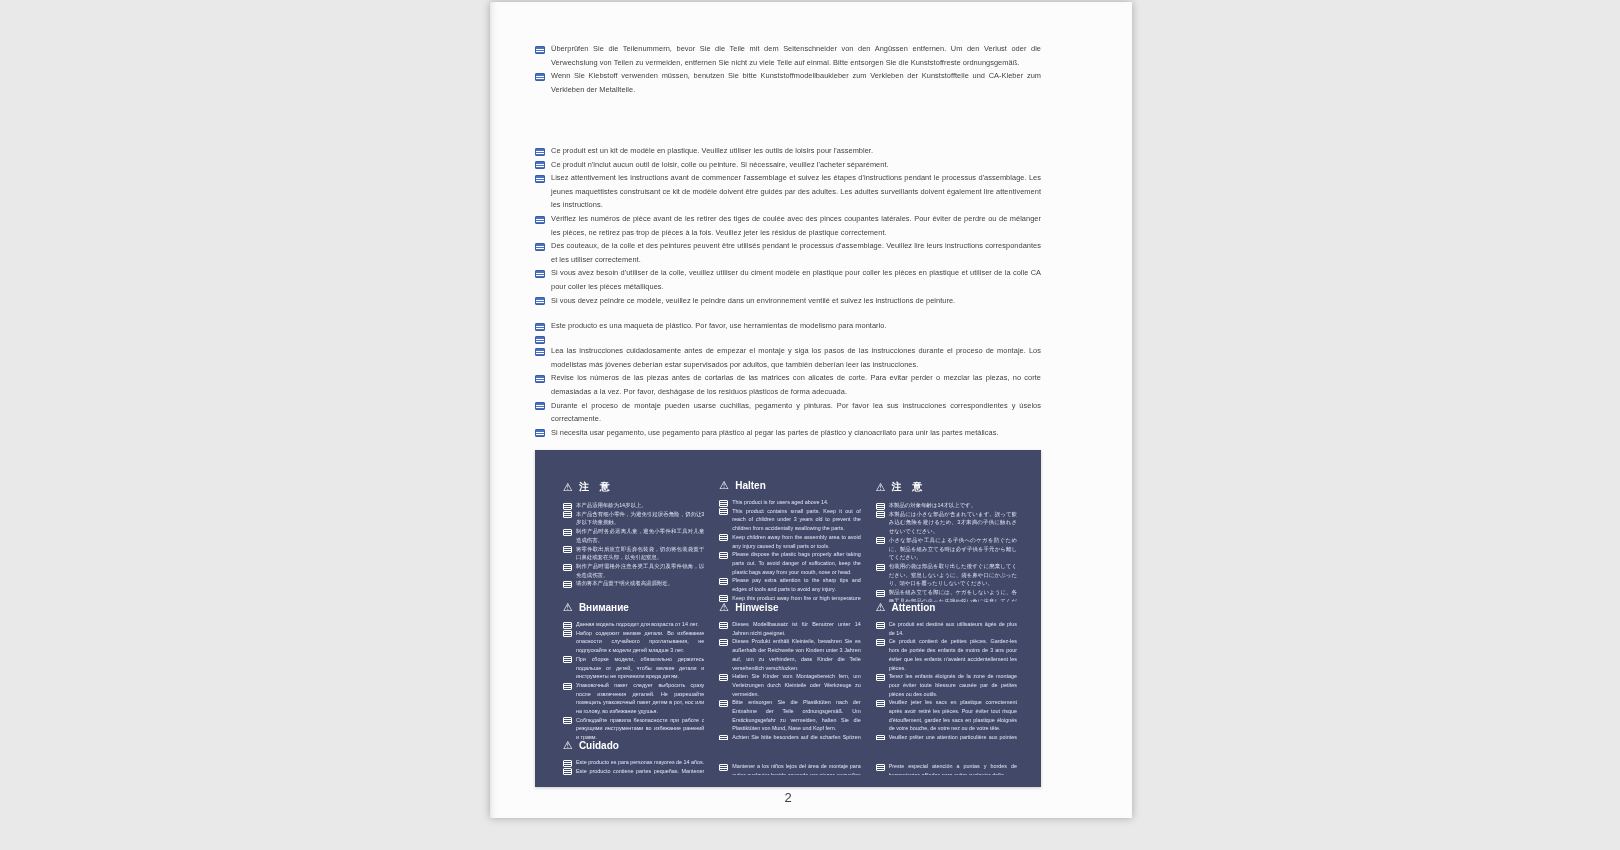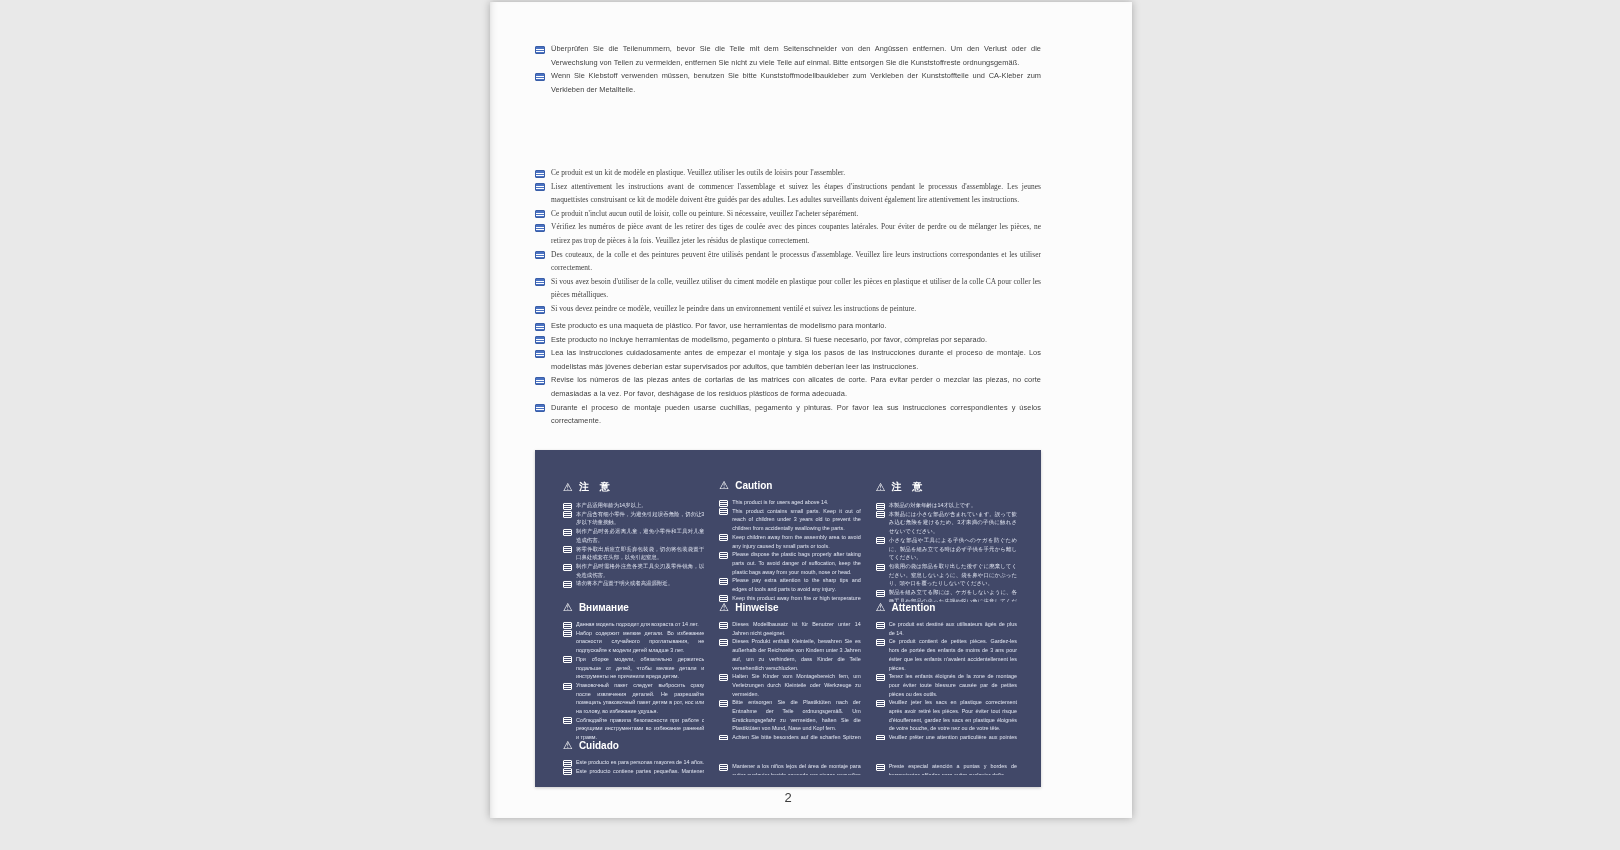--- a/index.html
+++ b/index.html
@@ -9,21 +9,21 @@
     background:#fcfcfc;box-shadow:0 0 8px rgba(0,0,0,.28), inset 6px 0 10px -8px rgba(0,0,0,.25);}
   
   .intro{position:absolute;left:45px;width:506px;color:#3f3f3f;}
   .intro .li{display:flex;gap:6px;font-size:7.4px;line-height:13.6px;
     text-align:justify;letter-spacing:.05px;}
   .flag{flex:none;border-radius:1px;}
   .intro .flag{width:8px;height:6px;margin-top:3.6px;
     background:linear-gradient(#4a72c2 0 30%,#ffffff 30% 45%,#4a72c2 45% 70%,#ffffff 70% 82%,#4a72c2 82% 100%);
     border:.5px solid #3a5ea8;}
   #intro-german{top:40px;}
-  #intro-french{top:164px;font-family:Liberation Serif, serif;}
+  #intro-french{top:142px;}
   #intro-spanish{top:317px;}
   
   .panel{position:absolute;left:45px;top:448px;width:506px;height:337px;
     background:#414868;color:#dfe3f0;box-sizing:border-box;
     padding:30px 24px 12px 28px;display:grid;
     grid-template-columns:1fr 1fr 1fr;grid-template-rows:122px 138px auto;
     column-gap:15px;box-shadow:0 1px 3px rgba(0,0,0,.2);}
   .sec{overflow:hidden;}
   .sec-head{display:flex;align-items:center;gap:6px;margin:0 0 7px 0;
     font-weight:bold;color:#ffffff;font-size:10px;}
@@ -57,28 +57,28 @@
     </div>
 
   <div id="intro-french" class="intro">
 
   <div class="li">
         <span class="flag"></span>
         <span class="t">Ce produit est un kit de modèle en plastique. Veuillez utiliser les outils de loisirs pour l'assembler.</span>
       </div>
       <div class="li">
         <span class="flag"></span>
+        <span class="t">Ce produit n'inclut aucun outil de loisir, colle ou peinture. Si nécessaire, veuillez l'acheter séparément.</span>
+      </div>
+      <div class="li">
+        <span class="flag"></span>
         <span class="t">Lisez attentivement les instructions avant de commencer l'assemblage et suivez les étapes d'instructions pendant le processus d'assemblage. Les jeunes maquettistes construisant ce kit de modèle doivent être guidés par des adultes. Les adultes surveillants doivent également lire attentivement les instructions.</span>
       </div>
       <div class="li">
         <span class="flag"></span>
-        <span class="t">Ce produit n'inclut aucun outil de loisir, colle ou peinture. Si nécessaire, veuillez l'acheter séparément.</span>
-      </div>
-      <div class="li">
-        <span class="flag"></span>
         <span class="t">Vérifiez les numéros de pièce avant de les retirer des tiges de coulée avec des pinces coupantes latérales. Pour éviter de perdre ou de mélanger les pièces, ne retirez pas trop de pièces à la fois. Veuillez jeter les résidus de plastique correctement.</span>
       </div>
       <div class="li">
         <span class="flag"></span>
         <span class="t">Des couteaux, de la colle et des peintures peuvent être utilisés pendant le processus d'assemblage. Veuillez lire leurs instructions correspondantes et les utiliser correctement.</span>
       </div>
       <div class="li">
         <span class="flag"></span>
         <span class="t">Si vous avez besoin d'utiliser de la colle, veuillez utiliser du ciment modèle en plastique pour coller les pièces en plastique et utiliser de la colle CA pour coller les pièces métalliques.</span>
       </div>
@@ -89,34 +89,37 @@
     </div>
 
   <div id="intro-spanish" class="intro">
 
   <div class="li">
         <span class="flag"></span>
         <span class="t">Este producto es una maqueta de plástico. Por favor, use herramientas de modelismo para montarlo.</span>
       </div>
       <div class="li">
         <span class="flag"></span>
-        <span class="t">Este producto no incluye herramientas de modelismo, pegamento o pintura. Si fuese necesario, por favor, cómprelas por separado.</span>
       </div>
       <div class="li">
         <span class="flag"></span>
         <span class="t">Lea las instrucciones cuidadosamente antes de empezar el montaje y siga los pasos de las instrucciones durante el proceso de montaje. Los modelistas más jóvenes deberían estar supervisados por adultos, que también deberían leer las instrucciones.</span>
       </div>
       <div class="li">
         <span class="flag"></span>
         <span class="t">Revise los números de las piezas antes de cortarlas de las matrices con alicates de corte. Para evitar perder o mezclar las piezas, no corte demasiadas a la vez. Por favor, deshágase de los residuos plásticos de forma adecuada.</span>
       </div>
       <div class="li">
         <span class="flag"></span>
         <span class="t">Durante el proceso de montaje pueden usarse cuchillas, pegamento y pinturas. Por favor lea sus instrucciones correspondientes y úselos correctamente.</span>
       </div>
+      <div class="li">
+        <span class="flag"></span>
+        <span class="t">Si necesita usar pegamento, use pegamento para plástico al pegar las partes de plástico y cianoacrilato para unir las partes metálicas.</span>
+      </div>
     </div>
 
   <div class="panel">
 
     <div class="sec">
       <div class="sec-head cjk">
         <span class="tri">⚠</span>
         <span class="ttl">注 意</span>
       </div>
       <div>
@@ -144,21 +147,21 @@
           <div class="li">
             <span class="flag"></span>
             <span>请勿将本产品置于明火或者高温源附近。</span>
           </div>
         </div>
     </div>
 
     <div class="sec">
       <div class="sec-head">
         <span class="tri">⚠</span>
-        <span class="ttl">Caution</span>
+        <span class="ttl">Halten</span>
       </div>
       <div>
 
       <div class="li">
             <span class="flag"></span>
             <span>This product is for users aged above 14.</span>
           </div>
           <div class="li">
             <span class="flag"></span>
             <span>This product contains small parts. Keep it out of reach of children under 3 years old to prevent the children from accidentally swallowing the parts.</span>

